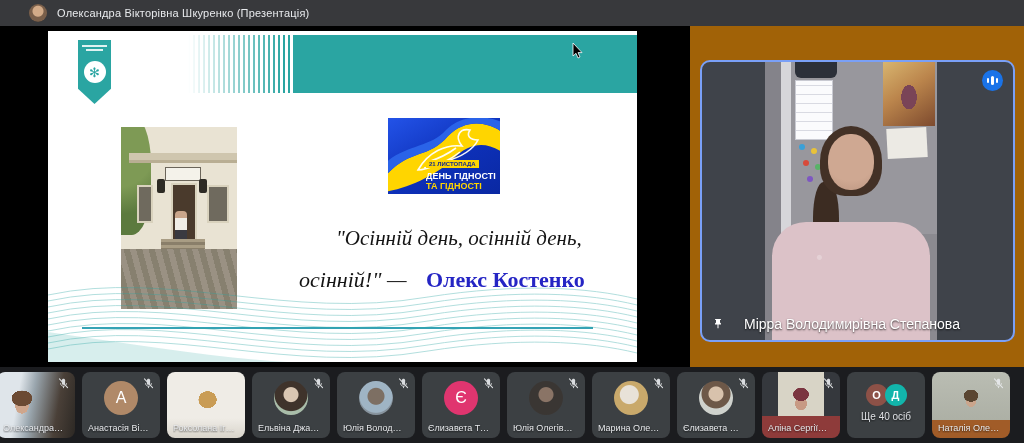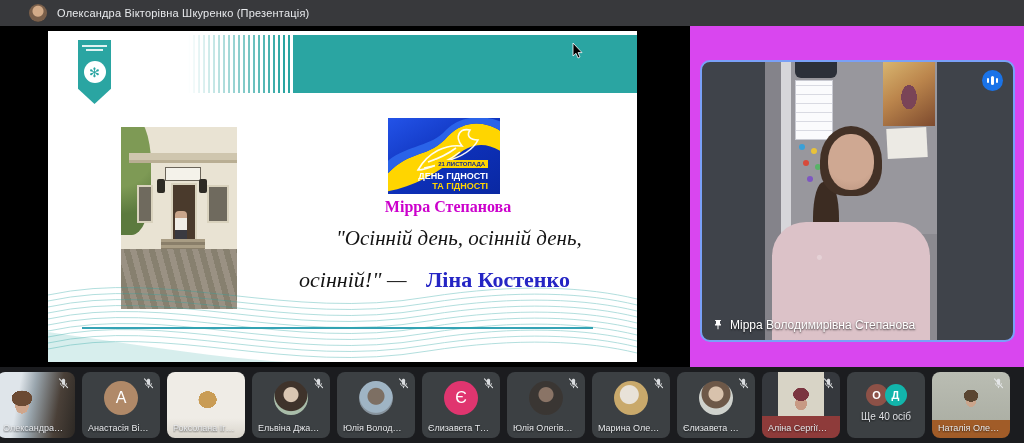--- a/index.html
+++ b/index.html
@@ -1,16 +1,16 @@
 <!DOCTYPE html>
 <html style="--accent-blue: #1a73e8; --pin-border: #7aa0f7; --banner-teal: #2aa5a2; --name-magenta: #cc00cc; --author-blue: #2525c4;"><head>
 <meta charset="utf-8">
 <style>
   html,body{margin:0;padding:0;background:#111;}
-  .screen{position:relative;width:1024px;height:443px;background:#d946ef;overflow:hidden;
+  .screen{position:relative;width:1024px;height:443px;background:#a16207;overflow:hidden;
           font-family:"Liberation Sans",sans-serif;}
 
   
   .topbar{position:absolute;top:0;left:0;width:100%;height:26px;background:#38393c;
           display:flex;align-items:center;}
   .topbar .avatar{position:absolute;left:29px;top:4px;width:18px;height:18px;border-radius:50%;
           background:radial-gradient(circle at 50% 40%,#d3ab88 0 5px,#7a5f4a 6px 10px,#4a3b30 11px);}
   .topbar .pname{position:absolute;left:57px;top:7px;font-size:11px;color:#e8eaed;letter-spacing:.2px;}
 
   
@@ -46,21 +46,21 @@
       background:linear-gradient(#caa68b 0 22%,#f0ede6 22% 55%,#3a3a40 55%);border-radius:4px 4px 0 0;}
   .photo .steps{position:absolute;left:40px;top:112px;width:44px;height:12px;
       background:repeating-linear-gradient(0deg,#8a7f6a 0 3px,#a99d84 3px 6px);}
   .photo .ground{position:absolute;left:0;right:0;bottom:0;height:60px;
       background:repeating-linear-gradient(75deg,#9a9183 0 6px,#87806f 6px 12px),linear-gradient(#b0a691,#8d8573);}
 
   
   .dove{position:absolute;left:340px;top:87px;width:112px;height:76px;
       background:linear-gradient(150deg,#2353e8 0%,#0d30b8 55%,#0a28a2 100%);overflow:hidden;}
   .dove svg.ribbon{position:absolute;left:0;top:0;}
-  .dove .txt{position:absolute;right:12px;top:34px;width:70px;text-align:right;font-weight:bold;}
+  .dove .txt{position:absolute;right:4px;top:34px;width:70px;text-align:left;font-weight:bold;}
   .dove .d-date{display:inline-block;background:#ffd500;color:#142a8c;font-size:6px;padding:1px 3px;}
   .dove .d-l1{color:#fff;font-size:9px;margin-top:1px;}
   .dove .d-l2{color:#ffd500;font-size:9px;}
 
   .student{position:absolute;left:250px;top:167px;width:300px;text-align:center;
       font-family:"Liberation Serif",serif;font-weight:bold;font-size:16px;color:var(--name-magenta,#cc00cc);}
   .q1{position:absolute;left:288px;top:195px;font-family:"Liberation Serif",serif;
       font-style:italic;font-size:21px;color:#141414;}
   .q2{position:absolute;left:251px;top:236px;font-family:"Liberation Serif",serif;font-size:22px;color:#141414;}
   .q2 .qpre{font-style:italic;}
@@ -91,22 +91,22 @@
   .pv-pony{position:absolute;left:48px;top:120px;width:26px;height:90px;background:#3c2c22;border-radius:40%;}
   .pv-face{position:absolute;left:50%;top:72px;transform:translateX(-50%);width:46px;height:56px;
       background:radial-gradient(circle at 50% 40%,#cfa892 0 60%,#c09a85 90%);border-radius:48%;}
   .pv-sweater{position:absolute;left:50%;bottom:0;transform:translateX(-50%);width:158px;height:118px;
       background:radial-gradient(circle at 30% 30%,rgba(255,255,255,.25) 0 2px,transparent 3px),#dcc2c8;
       border-radius:34px 34px 0 0;}
   .audio-ind{position:absolute;top:8px;right:10px;width:21px;height:21px;border-radius:50%;
       background:var(--accent-blue,#1a73e8);display:flex;align-items:center;justify-content:center;gap:2px;}
   .audio-ind i{display:block;width:2.5px;background:#fff;border-radius:2px;}
   .audio-ind .b1{height:5px}.audio-ind .b2{height:9px}.audio-ind .b3{height:5px}
-  .pv-name{position:absolute;left:10px;bottom:8px;display:flex;align-items:center;gap:6px;
-      color:#fff;font-size:12px;text-shadow:0 1px 2px rgba(0,0,0,.8);}
+  .pv-name{position:absolute;left:10px;bottom:8px;display:flex;align-items:center;gap:20px;
+      color:#fff;font-size:14px;text-shadow:0 1px 2px rgba(0,0,0,.8);}
 
   
   .strip{position:absolute;left:0;top:367px;width:1024px;height:76px;background:#1b1c1f;}
   .tile{position:absolute;top:5px;width:78px;height:66px;background:#3c4043;border-radius:8px;overflow:hidden;}
   .tile .label{position:absolute;left:6px;bottom:5px;font-size:9px;color:#e8eaed;max-width:62px;
       white-space:nowrap;overflow:hidden;text-overflow:ellipsis;text-shadow:0 1px 2px rgba(0,0,0,.7);}
   .tile .mic{position:absolute;top:5px;right:5px;width:13px;height:13px;opacity:.92;}
   .tile .av{position:absolute;left:50%;top:9px;transform:translateX(-50%);width:34px;height:34px;border-radius:50%;
       display:flex;align-items:center;justify-content:center;color:#fff;font-size:16px;}
   .tile.overflow .label{left:0;right:0;max-width:none;text-align:center;bottom:16px;font-size:10px;color:#dfe1e5;}
@@ -185,25 +185,24 @@
             <path d="M36,50 C50,48 62,42 72,34"></path>
           </g>
         </svg>
         <div class="txt">
           <span class="d-date">21 ЛИСТОПАДА</span>
           <div class="d-l1">ДЕНЬ ГІДНОСТІ</div>
           <div class="d-l2">ТА ГІДНОСТІ</div>
         </div>
       </div>
 
-      <div class="student">Мірра Степанова</div>
       <div class="q1">"Осінній день, осінній день,</div>
       <div class="q2">
         <span class="qpre">осінній!" —</span>
-        <span class="qauth">Ліна Костенко</span>
+        <span class="qauth">Олекс Костенко</span>
       </div>
       <div class="divider"></div>
 
       <svg class="waves" width="589" height="85" viewBox="0 0 589 85">
         <path d="M0,55 C120,72 220,90 300,85 L0,85 Z" fill="#cdeae8" opacity="0.8"></path>
         <g fill="none" stroke="#2aa5a2" stroke-width="0.8" opacity="0.45">
           <path d="M0,18 C120,-8 240,44 380,20 C470,6 540,10 589,22"></path>
           <path d="M0,24 C120,-2 240,50 380,26 C470,12 540,16 589,28"></path>
           <path d="M0,30 C120,4 240,56 380,32 C470,18 540,22 589,34"></path>
           <path d="M0,36 C120,10 240,62 380,38 C470,24 540,28 589,40"></path>

